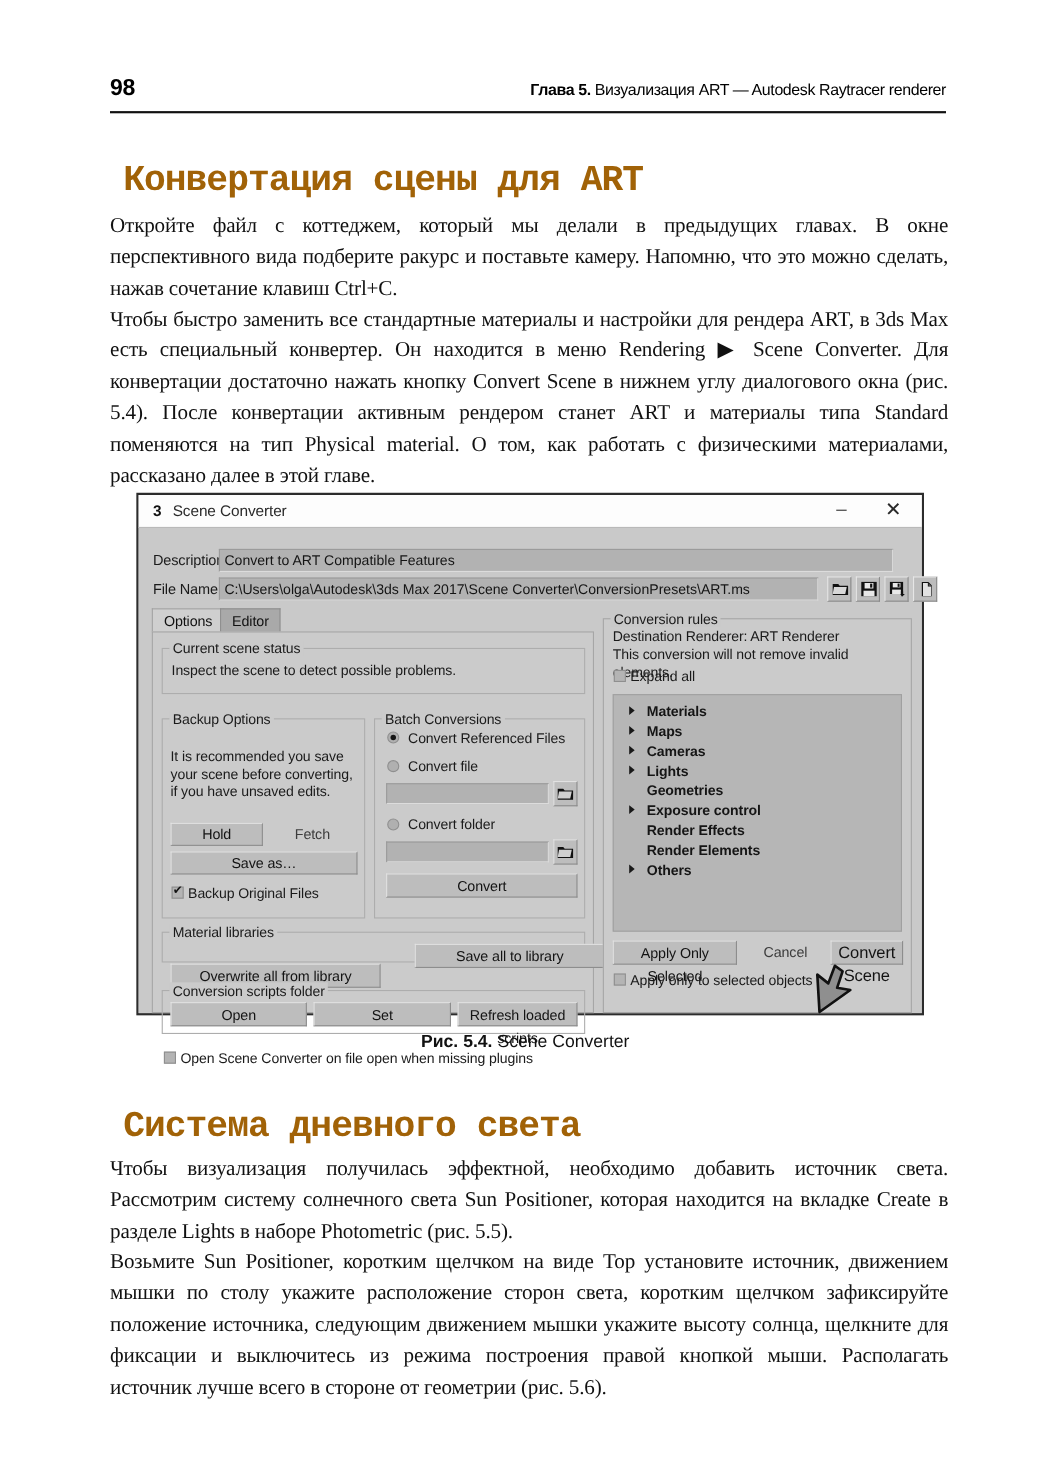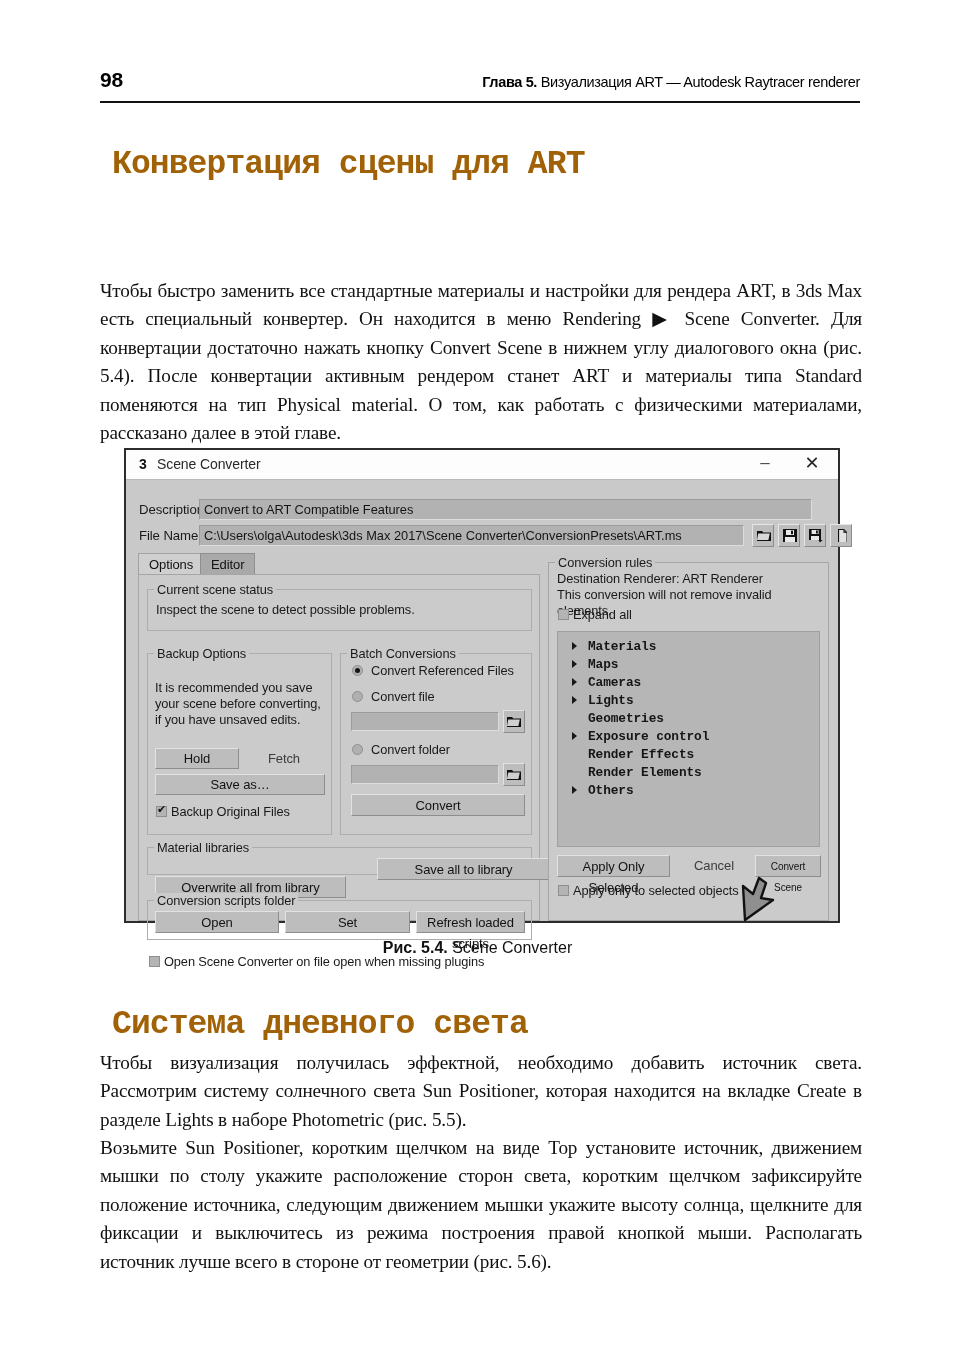--- a/index.html
+++ b/index.html
@@ -157,21 +157,21 @@
     background:#cbcbcb;border:1px solid #a6a6a6;box-sizing:border-box;
   }
   .rightpane > .grp-title{
     position:absolute;left:6px;top:-8px;background:#c9c9c9;padding:0 3px;
     font-size:12.8px;color:#1a1a1a;letter-spacing:-0.1px;white-space:nowrap;
   }
   .rulelist{
     position:absolute;left:8px;top:68px;width:263px;height:216px;
     background:#b6b6b6;border:1px solid #a0a0a0;box-sizing:border-box;
   }
-  .ruleitem{position:absolute;left:0;width:100%;height:18px;font-family:Liberation Mono, monospace;}
+  .ruleitem{position:absolute;left:0;width:100%;height:18px;}
   .ruleitem .tri{
     position:absolute;left:14px;top:4px;width:0;height:0;
     border-left:5px solid #181818;border-top:4px solid transparent;border-bottom:4px solid transparent;
   }
   .ruleitem .rl{
     position:absolute;left:30px;top:1px;font-size:12.8px;font-weight:bold;color:#151515;
     letter-spacing:-0.1px;
   }
 
   
@@ -183,20 +183,21 @@
 <div class="page">
 
   <div class="runhead">
     <div class="folio">98</div>
     <div class="rh-text"><b>Глава 5.</b><span> Визуализация ART — Autodesk Raytracer renderer</span></div>
   </div>
   <div class="rule"></div>
 
   <h1 class="sect" id="h-konv">Конвертация сцены для ART</h1>
 
+  <p class="body" id="p1">Откройте файл с коттеджем, который мы делали в предыдущих главах. В окне перспективного вида подберите ракурс и поставьте камеру. Напомню, что это можно сделать, нажав сочетание клавиш Ctrl+C.</p>
   <p class="body" id="p2">Чтобы быстро заменить все стандартные материалы и настройки для рендера ART, в 3ds Max есть специальный конвертер. Он находится в меню Rendering ▶ Scene Converter. Для конвертации достаточно нажать кнопку Convert Scene в нижнем углу диалогового окна (рис. 5.4). После конвертации активным рендером станет ART и материалы типа Standard поменяются на тип Physical material. О том, как работать с физическими материалами, рассказано далее в этой главе.</p>
 
   <div class="shot">
 
     <div class="titlebar">
       <div class="tb-icon">3</div>
       <div class="tb-title">Scene Converter</div>
       <div class="tb-min">–</div>
       <div class="tb-close">✕</div>
     </div>
@@ -350,21 +351,21 @@
             <span class="rl">Render Elements</span>
           </div>
           <div class="ruleitem" style="top:150px;">
             <span class="tri"></span>
             <span class="rl">Others</span>
           </div>
         </div>
 
         <div class="btn" style="left:8px;top:292px;width:113px;height:22px;line-height:21px;">Apply Only Selected</div>
         <div class="btn flat" style="left:126px;top:292px;width:78px;height:22px;line-height:21px;">Cancel</div>
-        <div class="btn" style="left:206px;top:292px;width:66px;height:22px;line-height:21px;font-size:10px;">Convert Scene</div>
+        <div class="btn" style="left:206px;top:292px;width:66px;height:22px;line-height:21px;font-size:15px;">Convert Scene</div>
 
         <div class="chk" style="left:9px;top:322px;"></div>
         <div class="plain" style="left:24px;top:320px;">Apply only to selected objects</div>
       </div>
 
     </div>
   </div>
 
   <div class="cursor">
     <svg width="40" height="52" viewBox="0 0 40 52">

